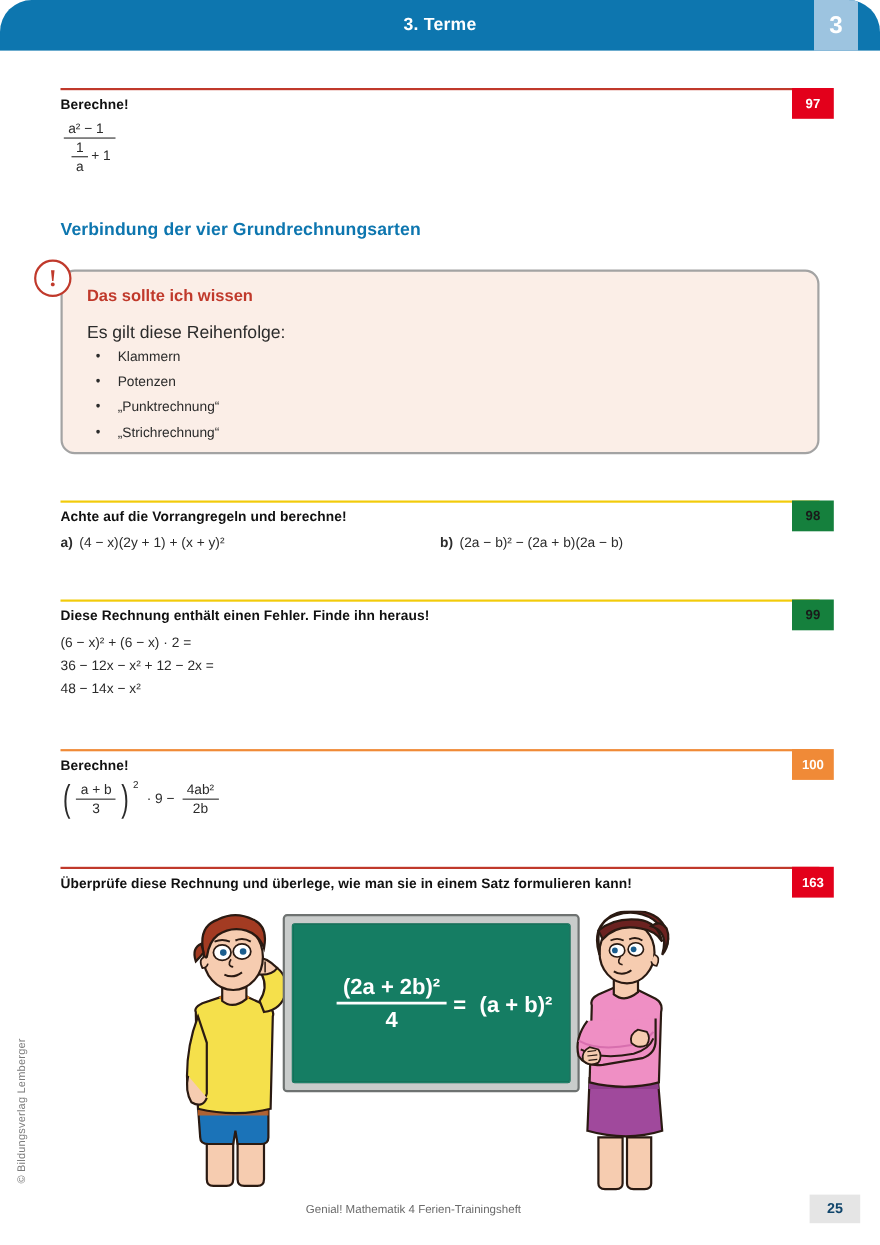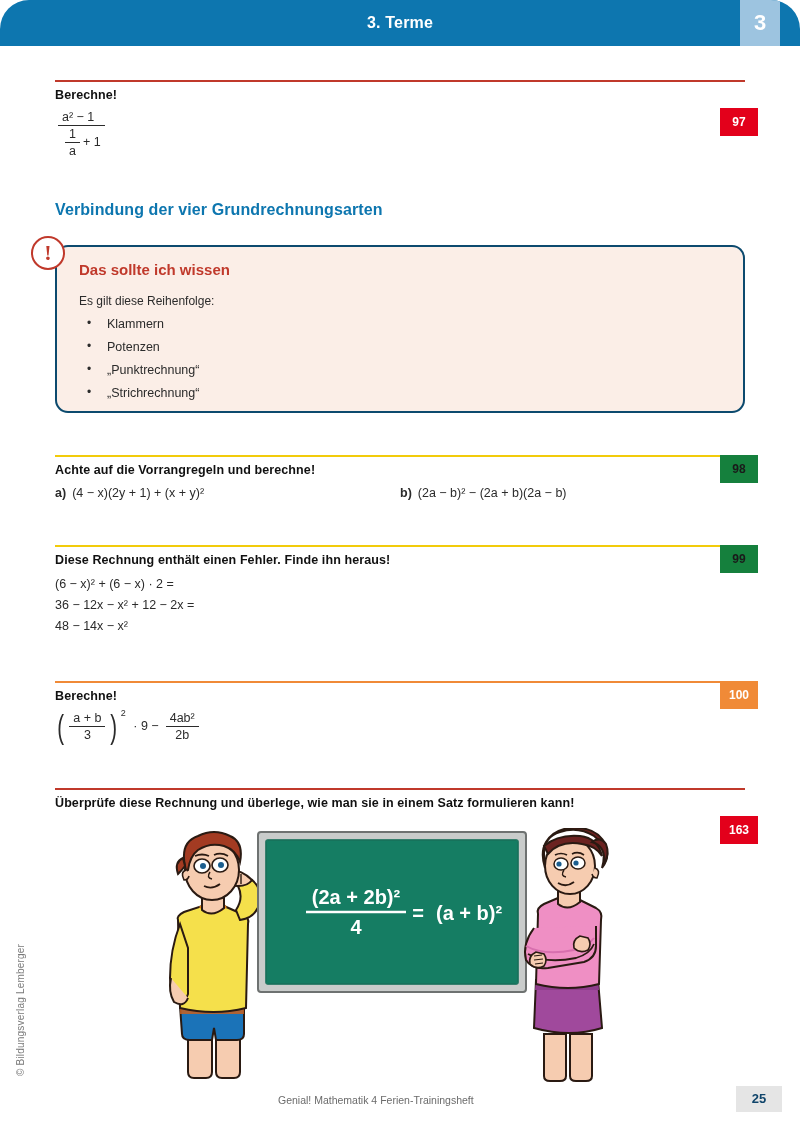--- a/index.html
+++ b/index.html
@@ -88,21 +88,21 @@
     position: absolute;
     top: 0;
     left: 665px;
     width: 38px;
     height: 28px;
     line-height: 28px;
     text-align: center;
     font-size: 12px;
     font-weight: bold;
   }
-  .badge.red    { background: #e3001b; color: #ffffff; margin-top: 28px; }
+  .badge.red    { background: #e3001b; color: #ffffff; }
   .badge.yellow { background: #15803d; color: #1a1a1a; }
   .badge.orange { background: #f08a37; color: #ffffff; }
 
   .task-prompt {
     position: absolute;
     top: 8px;
     left: 0;
     font-size: 12.5px;
     font-weight: bold;
     color: #111111;
@@ -168,21 +168,21 @@
 
   
   .knowbox {
     position: absolute;
     left: 55px;
     top: 245px;
     width: 690px;
     height: 168px;
     box-sizing: border-box;
     background: #fbeee7;
-    border: 2px solid #0c4a6e;
+    border: 2px solid #a3a3a3;
     border-radius: 13px;
   }
   .knowbox-icon {
     position: absolute;
     left: 31px;
     top: 236px;
     width: 34px;
     height: 34px;
     border-radius: 50%;
     background: #ffffff;
@@ -206,21 +206,21 @@
     left: 22px;
     top: 14px;
     font-size: 15px;
     font-weight: bold;
     color: #c0392b;
   }
   .knowbox-intro {
     position: absolute;
     left: 22px;
     top: 47px;
-    font-size: 12px;
+    font-size: 16px;
     color: #2b2b2b;
     text-align: center;
   }
   .knowbox-list {
     position: absolute;
     left: 24px;
     top: 70px;
     margin: 0;
     padding: 0;
     list-style: none;

